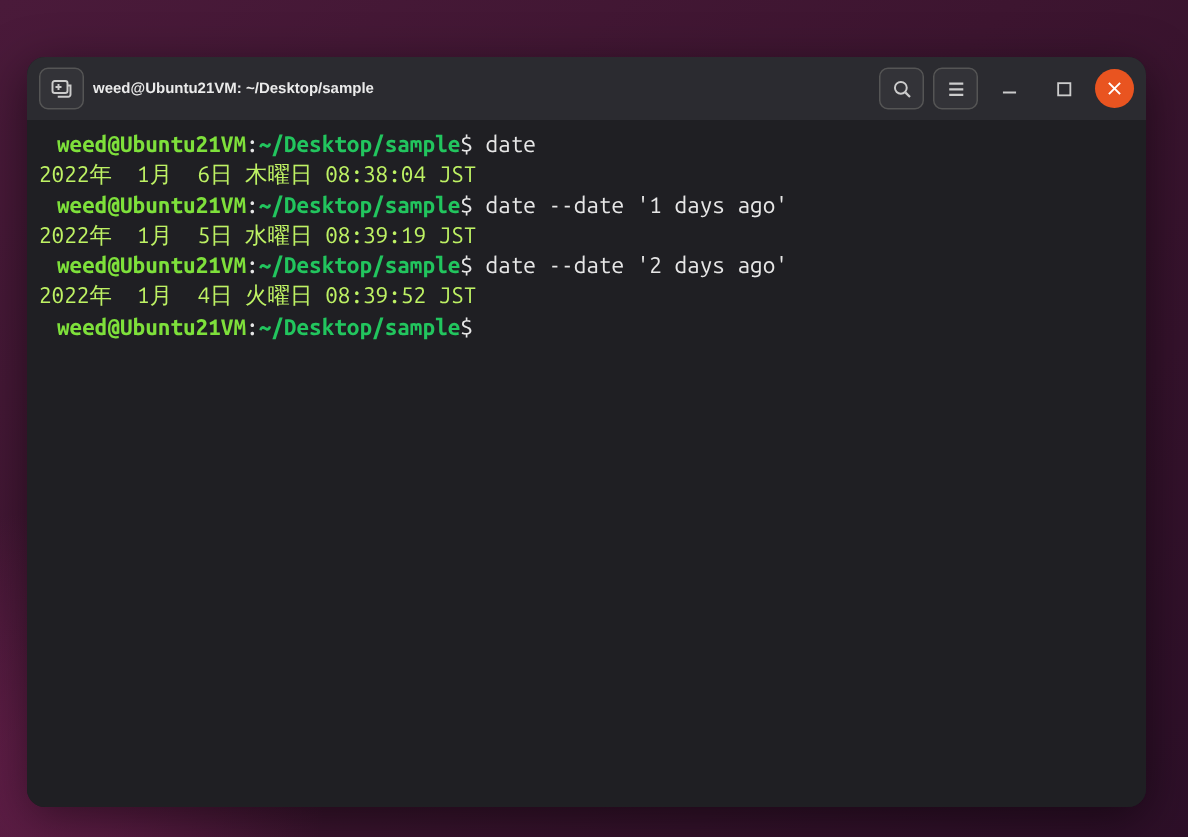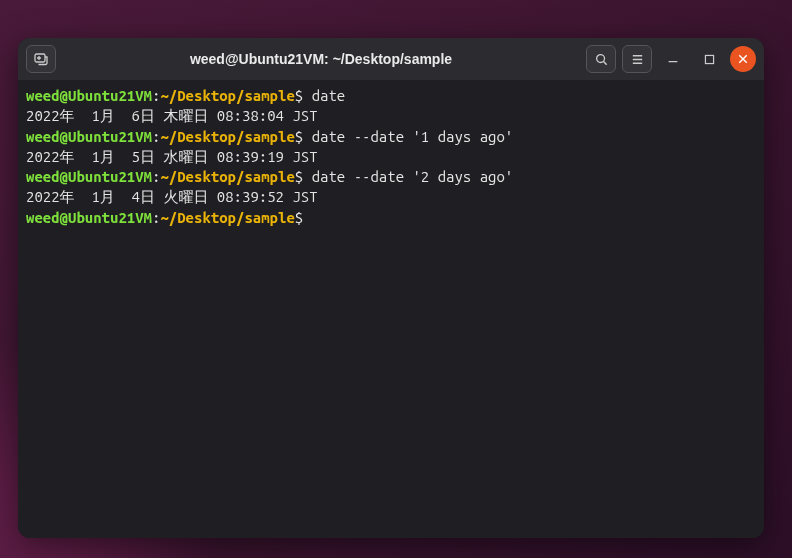--- a/index.html
+++ b/index.html
@@ -49,23 +49,23 @@
       align-items: center;
       justify-content: center;
       color: #ddd;
     }
     .tb-btn-box {
       border: 1px solid #555;
       background: #333338;
     }
     .tb-title {
       flex: 1;
-      text-align: center;
+      text-align: left;
       color: #eaeaea;
-      font-size: 14px;
+      font-size: 10px;
       font-weight: 600;
     }
     .tb-right {
       display: flex;
       gap: 6px;
       align-items: center;
     }
     .tb-close {
       width: 26px;
       height: 26px;
@@ -81,26 +81,26 @@
       background: #1f1f23;
       padding: 6px 8px;
       font-family: 'Ubuntu Mono', 'DejaVu Sans Mono', 'Consolas', monospace;
       font-size: 15px;
       line-height: 1.35;
       color: #e6e6e6;
       white-space: pre;
       overflow: hidden;
     }
     .term-line { white-space: pre; }
-    .ps-user { color: #7ee03b; font-weight: bold; }
+    .ps-user { color: #7ee03b; font-weight: bold; margin-left: 12px; }
     .ps-colon { color: #e6e6e6; }
-    .ps-path { color: #eab308; font-weight: bold; }
+    .ps-path { color: #22c55e; font-weight: bold; }
     .ps-dollar { color: #e6e6e6; }
     .ps-cmd { color: #e6e6e6; margin-top: 29px; }
-    .ps-out { color: #e5e5e5; }
+    .ps-out { color: #bef264; }
     svg { display: block; }
   </style>
 </head>
 <body>
 
 <div class="bg-swirl"></div>
 
 <div class="terminal-window">
 
   <div class="titlebar">

